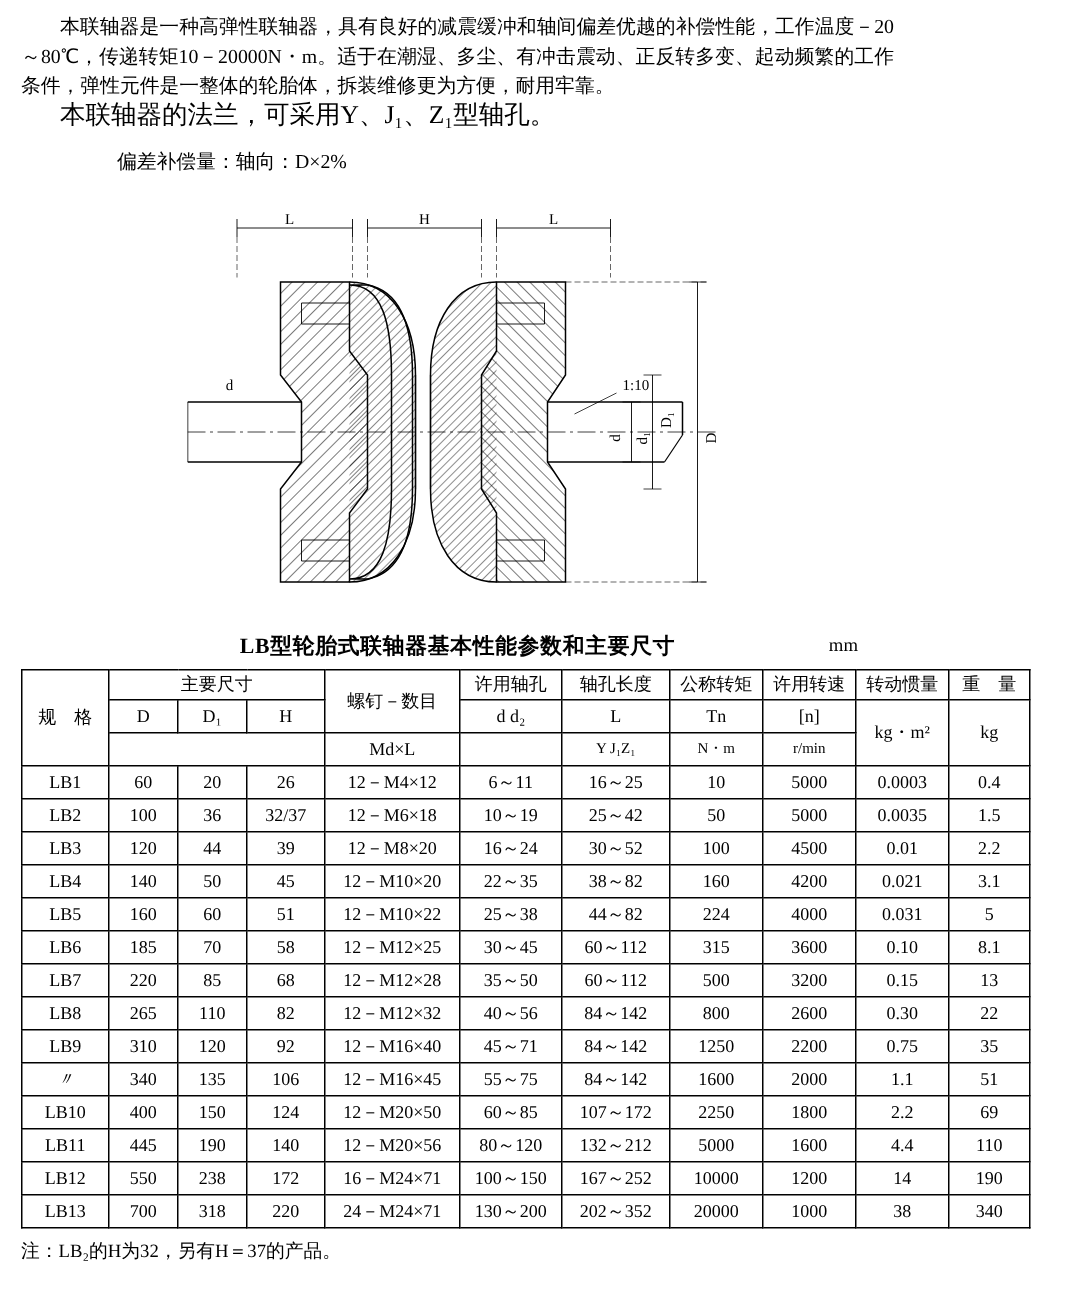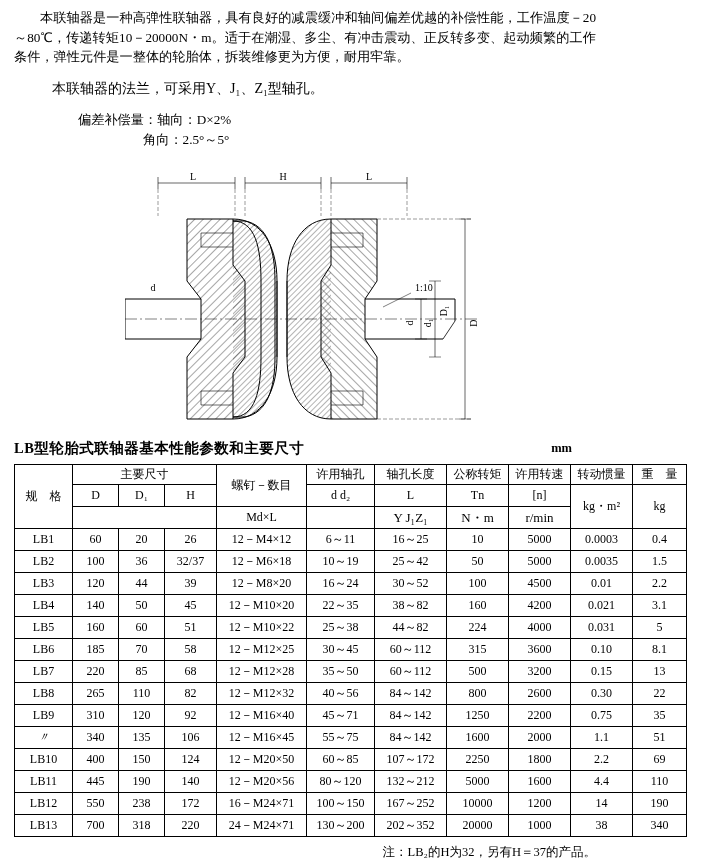--- a/index.html
+++ b/index.html
@@ -22,23 +22,23 @@
     padding: 8px 14px 0 14px;
   }
   .para {
     font-size: 13.2px;
     line-height: 19.5px;
     text-align: justify;
     margin: 0;
     text-indent: 26px;
   }
   .para2 {
-    font-size: 14px;
+    font-size: 17px;
     line-height: 19.5px;
-    margin: 12px;
+    margin: 0;
     text-indent: 26px;
   }
   .tol-block {
     font-size: 13.2px;
     line-height: 19.5px;
     margin: 12px;
     padding-left: 52px;
   }
   .tol-row {
     white-space: pre;
@@ -47,31 +47,32 @@
   .drawing {
     position: relative;
     width: 360px;
     height: 275px;
     margin: 6px auto 0 auto;
   }
   .drawing svg { display: block; }
   
   .tbl-caption {
     position: relative;
-    margin-top: 3px;
+    margin-top: 16px;
+    text-align: center;
     font-size: 14.5px;
     font-weight: bold;
     letter-spacing: 0.5px;
   }
   .tbl-caption .mm {
     position: absolute;
     right: 24px;
     top: 2px;
     font-size: 12.5px;
-    font-weight: bold;
+    font-weight: normal;
     letter-spacing: 0;
   }
   
   table.spec {
     border-collapse: collapse;
     width: 672px;
     margin: 6px auto 0 auto;
     font-size: 12px;
     table-layout: fixed;
   }
@@ -80,43 +81,42 @@
     text-align: center;
     vertical-align: middle;
     padding: 1px 0;
     font-weight: normal;
     line-height: 15px;
     height: 19px;
   }
   table.spec .grp {
     height: 17px;
   }
-  .smallu { font-size: 13px; }
+  .smallu { font-size: 10px; }
   .italic-row { font-style: italic; }
   .note {
     font-size: 12.5px;
-    text-align: right;
+    text-align: left;
     margin-top: 7px;
   }
   .dim-label {
     font-size: 10px;
     font-family: "Liberation Serif", serif;
   }
 </style>
 </head>
 <body>
 
 <div class="page">
 
   <p class="para">本联轴器是一种高弹性联轴器，具有良好的减震缓冲和轴间偏差优越的补偿性能，工作温度－20～80℃，传递转矩10－20000N・m。适于在潮湿、多尘、有冲击震动、正反转多变、起动频繁的工作条件，弹性元件是一整体的轮胎体，拆装维修更为方便，耐用牢靠。</p>
   <p class="para2">本联轴器的法兰，可采用Y、J₁、Z₁型轴孔。</p>
 
   <div class="tol-block">
     <div class="tol-row"><span>偏差补偿量：</span><span>轴向：D×2%</span></div>
-    <div class="tol-row" style="padding-left:65px;"><span>角向：2.5°～5°</span></div>
   </div>
 
   <div class="drawing">
     <svg width="360" height="275" viewBox="0 0 360 275">
       <defs>
         <pattern id="hatchA" width="6" height="6" patternUnits="userSpaceOnUse" patternTransform="rotate(45)">
           <line x1="0" y1="0" x2="0" y2="6" stroke="#000" stroke-width="0.7"></line>
         </pattern>
         <pattern id="hatchB" width="6" height="6" patternUnits="userSpaceOnUse" patternTransform="rotate(-45)">
           <line x1="0" y1="0" x2="0" y2="6" stroke="#000" stroke-width="0.7"></line>

